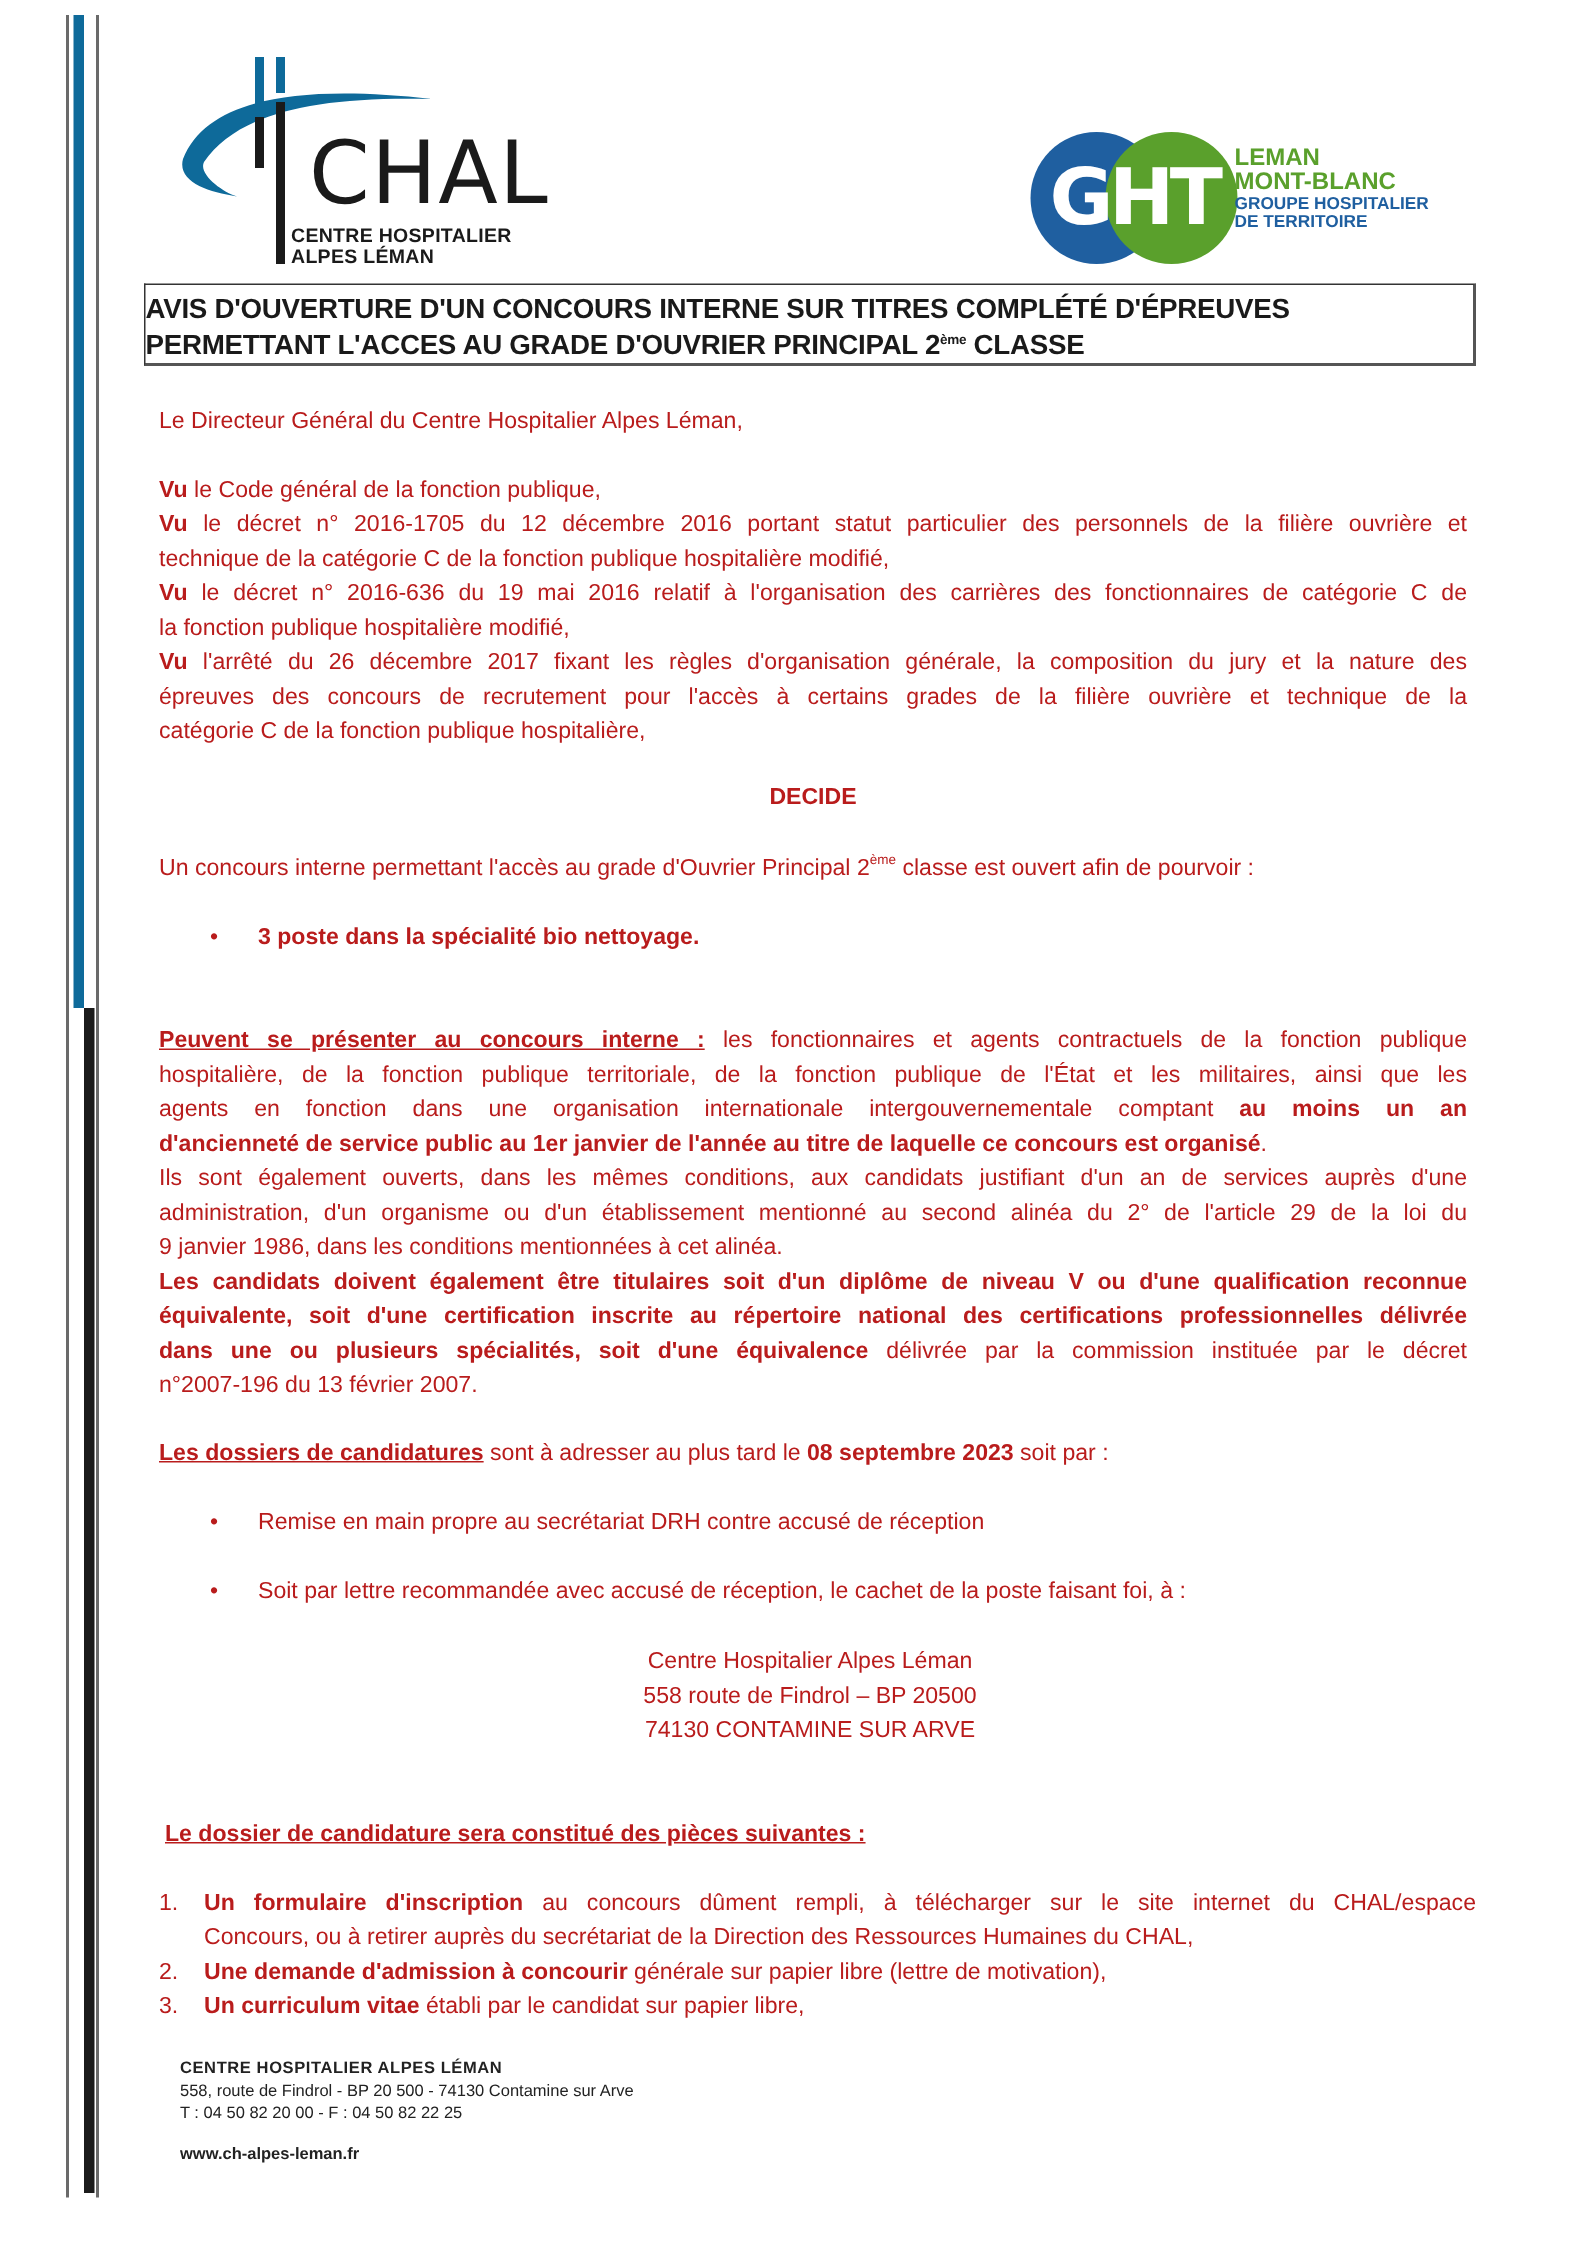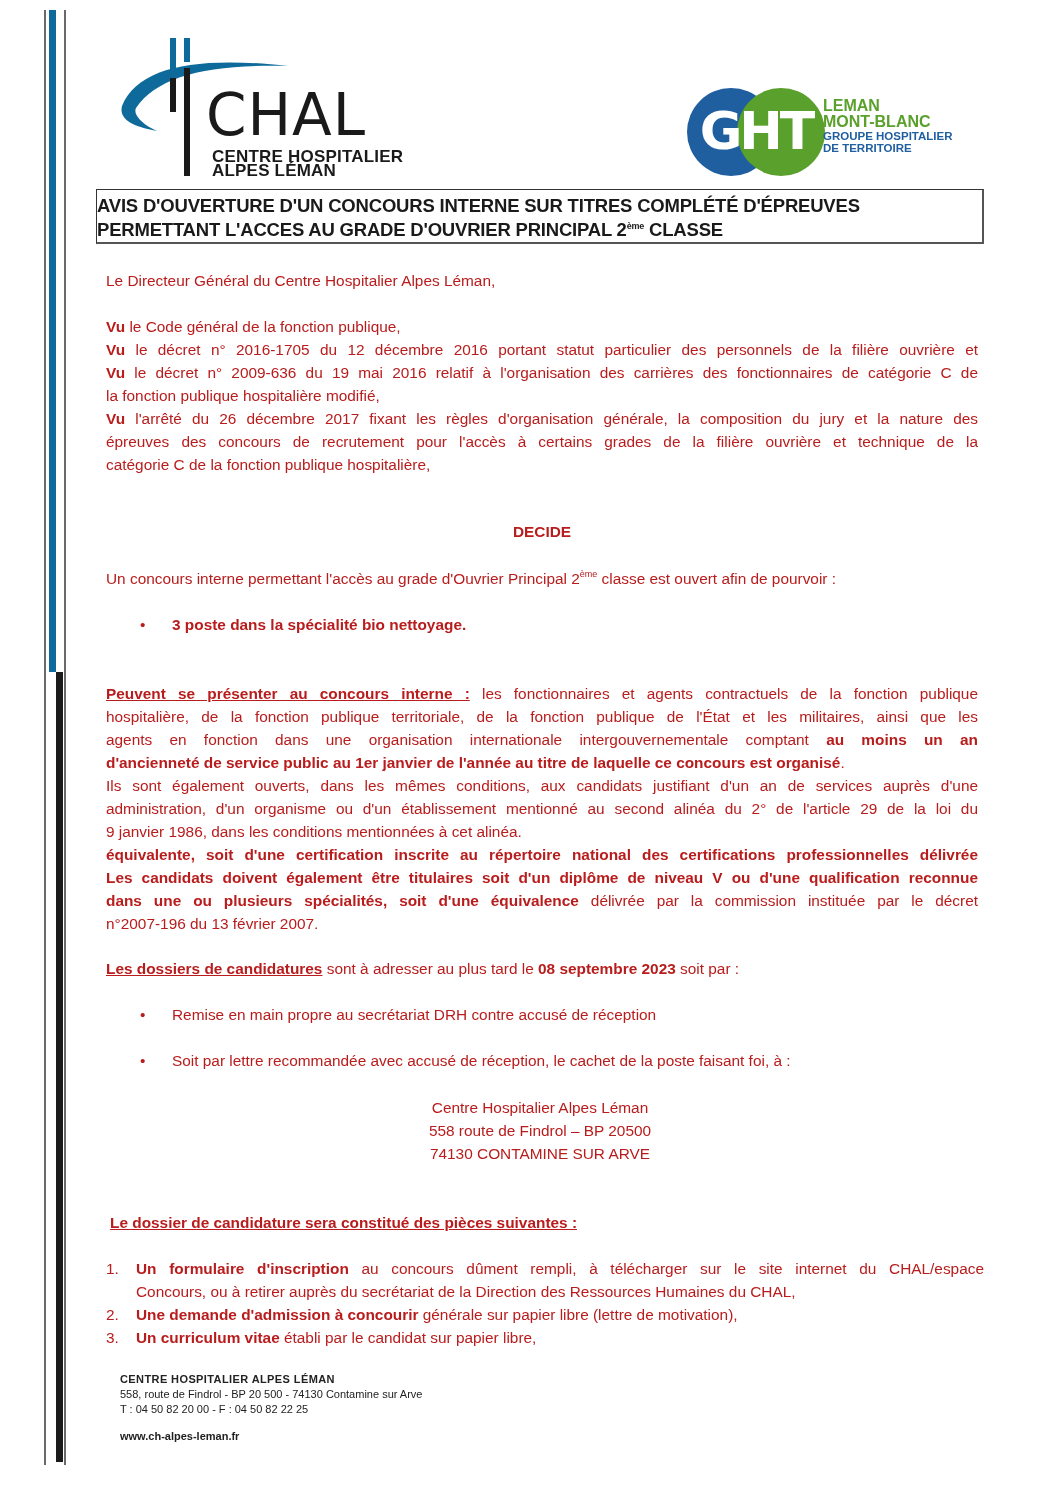--- a/index.html
+++ b/index.html
@@ -11,21 +11,21 @@
 
   
   .lb-thin1 { left: 44px; top: 10px; width: 2px; height: 1455px; background: #6a6a6a; }
   .lb-blue  { left: 49px; top: 10px; width: 7px; height: 662px; background: #0e6a9a; }
   .lb-black { left: 56px; top: 672px; width: 7px; height: 790px; background: #1b1b1b; }
   .lb-thin2 { left: 64px; top: 10px; width: 2px; height: 1455px; background: #6a6a6a; }
 
   
   .chal-logo { left: 118px; top: 36px; width: 250px; height: 145px; }
   .chal-text { left: 206px; top: 86px; font-size: 58px; letter-spacing: 1px; color: #1a1a1a; font-family: "DejaVu Sans", sans-serif; font-weight: normal; line-height: 58px; }
-  .chal-sub { left: 212px; top: 150px; font-size: 17px; font-weight: bold; line-height: 14px; color: #1a1a1a; letter-spacing: 0.2px; }
+  .chal-sub { left: 194px; top: 150px; font-size: 13px; font-weight: bold; line-height: 14px; color: #1a1a1a; letter-spacing: 0.2px; }
 
   
   .ght-logo { left: 686px; top: 85px; width: 140px; height: 95px; }
   .ght-text { left: 823px; top: 98px; }
   .ght-l1 { font-size: 16px; font-weight: bold; color: #5aa02c; line-height: 16px; }
   .ght-l3 { font-size: 11.5px; font-weight: bold; color: #1f5fa0; line-height: 12px; }
 
   
   .title-box {
     left: 96px; top: 189px; width: 888px; height: 55px;
@@ -94,21 +94,22 @@
 <div class="abs title-box">
   <div class="t1">AVIS D'OUVERTURE D'UN CONCOURS INTERNE SUR TITRES COMPLÉTÉ D'ÉPREUVES</div>
   <div class="t2"><span>PERMETTANT L'ACCES AU GRADE D'OUVRIER PRINCIPAL 2</span><sup class="sm2">ème</sup><span> CLASSE</span></div>
 </div>
 
 <div class="abs para body-text" style="top:269px;">Le Directeur Général du Centre Hospitalier Alpes Léman,</div>
 
 <div class="abs para body-text" style="top:315px;">
   <span class="jline" style="text-align:left;text-align-last:left;"><b>Vu</b> <span>le Code général de la fonction publique,</span></span>
   <span class="jline"><b>Vu</b> <span>le décret n° 2016-1705 du 12 décembre 2016 portant statut particulier des personnels de la filière ouvrière et</span></span>
-  <span class="jline"><b>Vu</b> <span>le décret n° 2009-636 du 19 mai 2016 relatif à l'organisation des carrières des fonctionnaires de catégorie C de</span></span>
+  <span class="line">technique de la catégorie C de la fonction publique hospitalière modifié,</span>
+  <span class="jline"><b>Vu</b> <span>le décret n° 2016-636 du 19 mai 2016 relatif à l'organisation des carrières des fonctionnaires de catégorie C de</span></span>
   <span class="line">la fonction publique hospitalière modifié,</span>
   <span class="jline"><b>Vu</b> <span>l'arrêté du 26 décembre 2017 fixant les règles d'organisation générale, la composition du jury et la nature des</span></span>
   <span class="jline">épreuves des concours de recrutement pour l'accès à certains grades de la filière ouvrière et technique de la</span>
   <span class="line">catégorie C de la fonction publique hospitalière,</span>
 </div>
 
 <div class="abs body-text b center" style="left:106px;width:872px;top:520px;">DECIDE</div>
 
 <div class="abs para body-text" style="top:567px;"><span>Un concours interne permettant l'accès au grade d'Ouvrier Principal 2</span><sup class="sm2">ème</sup><span> classe est ouvert afin de pourvoir :</span></div>
 
@@ -116,22 +117,22 @@
 <div class="abs body-text b" style="left:172px;top:613px;">3 poste dans la spécialité bio nettoyage.</div>
 
 <div class="abs para body-text" style="top:682px;">
   <span class="jline"><b class="u">Peuvent se présenter au concours interne :</b><span> les fonctionnaires et agents contractuels de la fonction publique</span></span>
   <span class="jline">hospitalière, de la fonction publique territoriale, de la fonction publique de l'État et les militaires, ainsi que les</span>
   <span class="jline"><span>agents en fonction dans une organisation internationale intergouvernementale comptant </span><b>au moins un an</b></span>
   <span class="line"><b>d'ancienneté de service public au 1er janvier de l'année au titre de laquelle ce concours est organisé</b><span>.</span></span>
   <span class="jline">Ils sont également ouverts, dans les mêmes conditions, aux candidats justifiant d'un an de services auprès d'une</span>
   <span class="jline">administration, d'un organisme ou d'un établissement mentionné au second alinéa du 2° de l'article 29 de la loi du</span>
   <span class="line">9 janvier 1986, dans les conditions mentionnées à cet alinéa.</span>
+  <span class="jline b">Les candidats doivent également être titulaires soit d'un diplôme de niveau V ou d'une qualification reconnue</span>
   <span class="jline b">équivalente, soit d'une certification inscrite au répertoire national des certifications professionnelles délivrée</span>
-  <span class="jline b">Les candidats doivent également être titulaires soit d'un diplôme de niveau V ou d'une qualification reconnue</span>
   <span class="jline"><b>dans une ou plusieurs spécialités, soit d'une équivalence</b><span> délivrée par la commission instituée par le décret</span></span>
   <span class="line">n°2007-196 du 13 février 2007.</span>
 </div>
 
 <div class="abs para body-text" style="top:957px;"><b class="u">Les dossiers de candidatures</b><span> sont à adresser au plus tard le </span><b>08 septembre 2023</b><span> soit par :</span></div>
 
 <div class="abs body-text" style="left:140px;top:1003px;">•</div>
 <div class="abs body-text" style="left:172px;top:1003px;">Remise en main propre au secrétariat DRH contre accusé de réception</div>
 <div class="abs body-text" style="left:140px;top:1049px;">•</div>
 <div class="abs body-text" style="left:172px;top:1049px;">Soit par lettre recommandée avec accusé de réception, le cachet de la poste faisant foi, à :</div>

